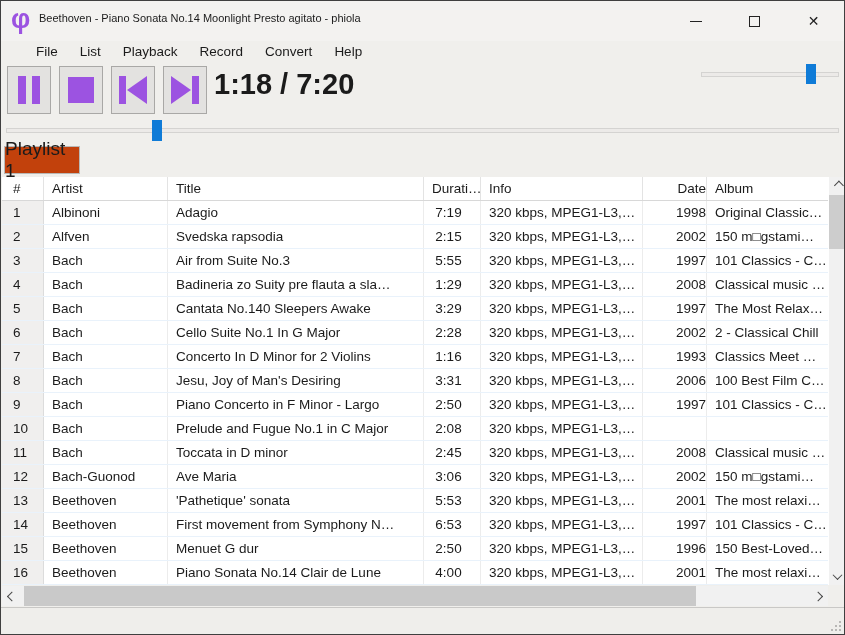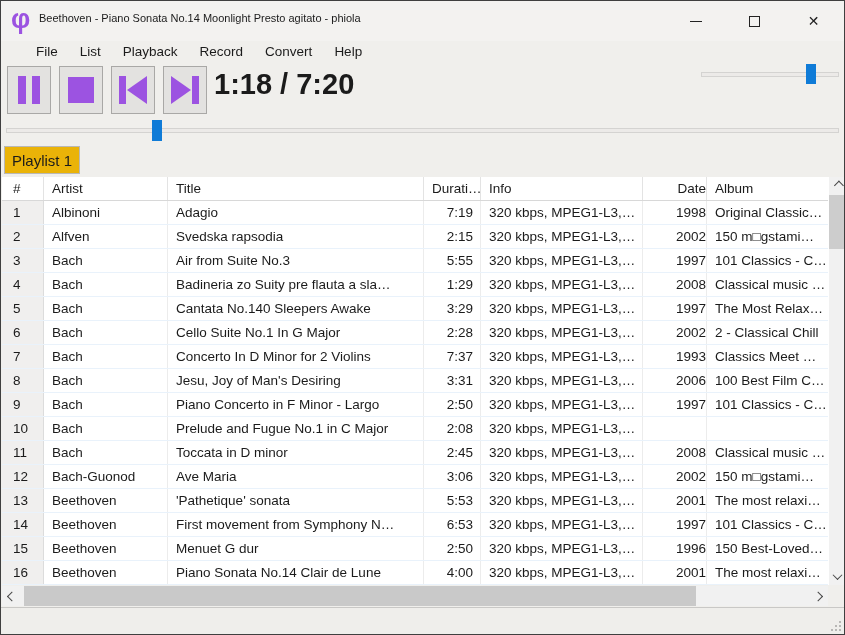--- a/index.html
+++ b/index.html
@@ -32,40 +32,40 @@
   .tri-right { width:0; height:0; border-top:14px solid transparent; border-bottom:14px solid transparent; border-left:20px solid #9c53e1; }
   .time { position:absolute; left:213px; top:67px; font-size:29px; font-weight:bold; white-space:nowrap; }
 
   
   .vol-track  { position:absolute; left:700px; top:71px; width:138px; height:5px; background:#eceae8; border:1px solid #d4d3d1; }
   .vol-thumb  { position:absolute; top:63px; width:10px; height:20px; background:#0f7bd7; }
   .seek-track { position:absolute; left:5px; top:127px; width:833px; height:5px; background:#eceae8; border:1px solid #d4d3d1; }
   .seek-thumb { position:absolute; top:119px; width:10px; height:21px; background:#0f7bd7; }
 
   
-  .tab { position:absolute; left:3px; top:145px; width:76px; height:28px; background:#eab308;
-         border:1px solid #b9b8b6; font-size:15px; display:flex; align-items:center; justify-content:center; }
+  .tab { position:absolute; left:3px; top:145px; width:76px; height:28px; background:#c2410c;
+         border:1px solid #b9b8b6; font-size:19px; display:flex; align-items:center; justify-content:center; }
 
   
   .table-wrap { position:absolute; left:1px; top:176px; width:827px; height:408px; background:#fff; overflow:hidden; }
   .trow { display:flex; width:826px; }
   .hrow { height:24px; background:#fff; border-bottom:1px solid #d8d8d8; }
   .drow { height:24px; border-bottom:1px solid #e9f2fb; background:#fff; }
   .hcell, .cell { font-size:13.5px; line-height:23px; padding-left:8px; white-space:nowrap;
                   overflow:hidden; border-right:1px solid #ececec; flex:none; }
   .hcell { border-right:1px solid #e3e3e3; }
   .col-num      { width:42px; padding-left:11px; }
   .col-artist   { width:124px; }
   .col-title    { width:256px; }
   .col-duration { width:57px; }
   .col-info     { width:162px; }
   .col-date     { width:64px;text-align:right; }
   .col-album    { width:121px; border-right:none; }
   .cell.col-num { background:#f0efee; border-right:1px solid #dcdcdc; }
-  .cell.col-duration { text-align:right; padding-right:7px; padding-left:0; }
+  .cell.col-duration { text-align:center; padding-right:7px; padding-left:0; }
 
   
   .chev { display:inline-block; width:7px; height:7px; border-left:1.6px solid #474747; border-bottom:1.6px solid #474747; }
   .chev-up    { transform:rotate(135deg) translate(-1px,-1px); }
   .chev-down  { transform:rotate(-45deg) translate(1px,-1px); }
   .chev-left  { transform:rotate(45deg)  translate(1px,-1px); }
   .chev-right { transform:rotate(225deg) translate(1px,-1px); }
   .vscroll { position:absolute; left:828px; top:176px; width:16px; height:408px; background:#f1f1f1; }
   .vs-btn  { position:absolute; left:0; width:16px; height:17px; display:flex; align-items:center; justify-content:center; background:#f1f1f1; }
   .vs-up   { top:0; }  .vs-down { bottom:0; }
@@ -200,21 +200,21 @@
           <div class="cell col-title">Cello Suite No.1 In G Major</div>
           <div class="cell col-duration">2:28</div>
           <div class="cell col-info">320 kbps, MPEG1-L3,…</div>
           <div class="cell col-date">2002</div>
           <div class="cell col-album">2 - Classical Chill</div>
         </div>
         <div class="trow drow">
           <div class="cell col-num">7</div>
           <div class="cell col-artist">Bach</div>
           <div class="cell col-title">Concerto In D Minor for 2 Violins</div>
-          <div class="cell col-duration">7:37</div>
+          <div class="cell col-duration">1:16</div>
           <div class="cell col-info">320 kbps, MPEG1-L3,…</div>
           <div class="cell col-date">1993</div>
           <div class="cell col-album">Classics Meet …</div>
         </div>
         <div class="trow drow">
           <div class="cell col-num">8</div>
           <div class="cell col-artist">Bach</div>
           <div class="cell col-title">Jesu, Joy of Man's Desiring</div>
           <div class="cell col-duration">3:31</div>
           <div class="cell col-info">320 kbps, MPEG1-L3,…</div>

